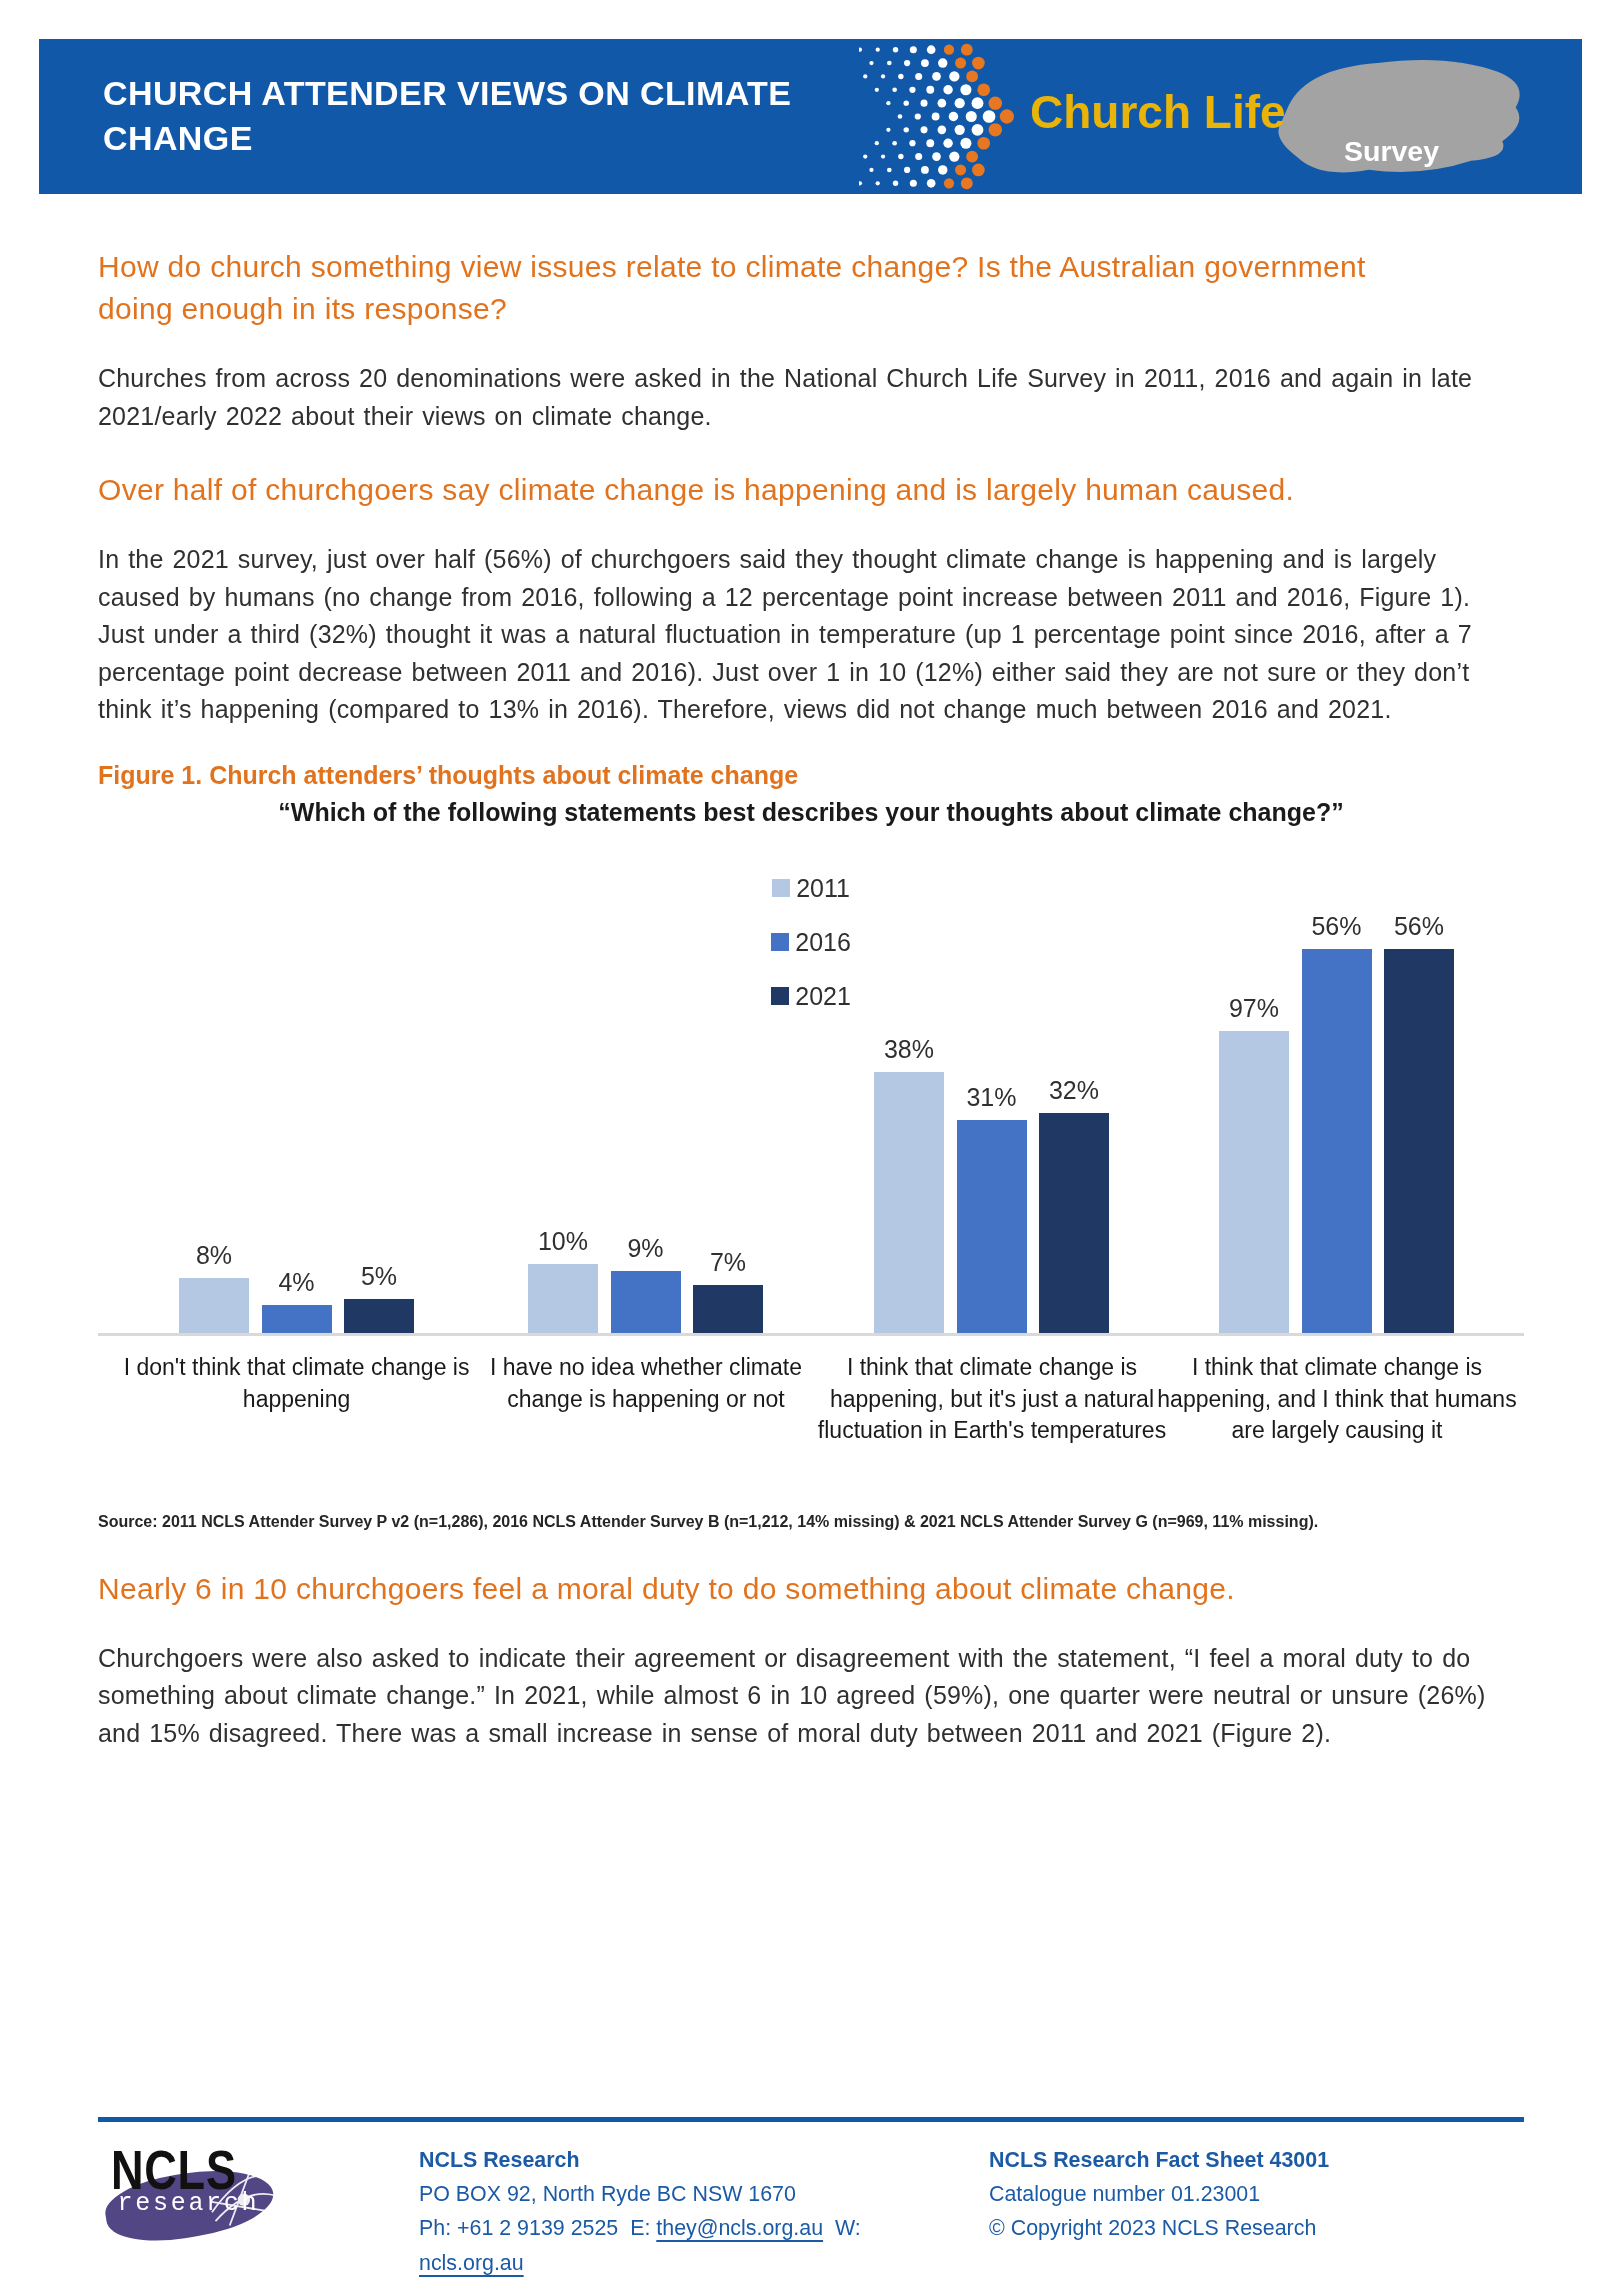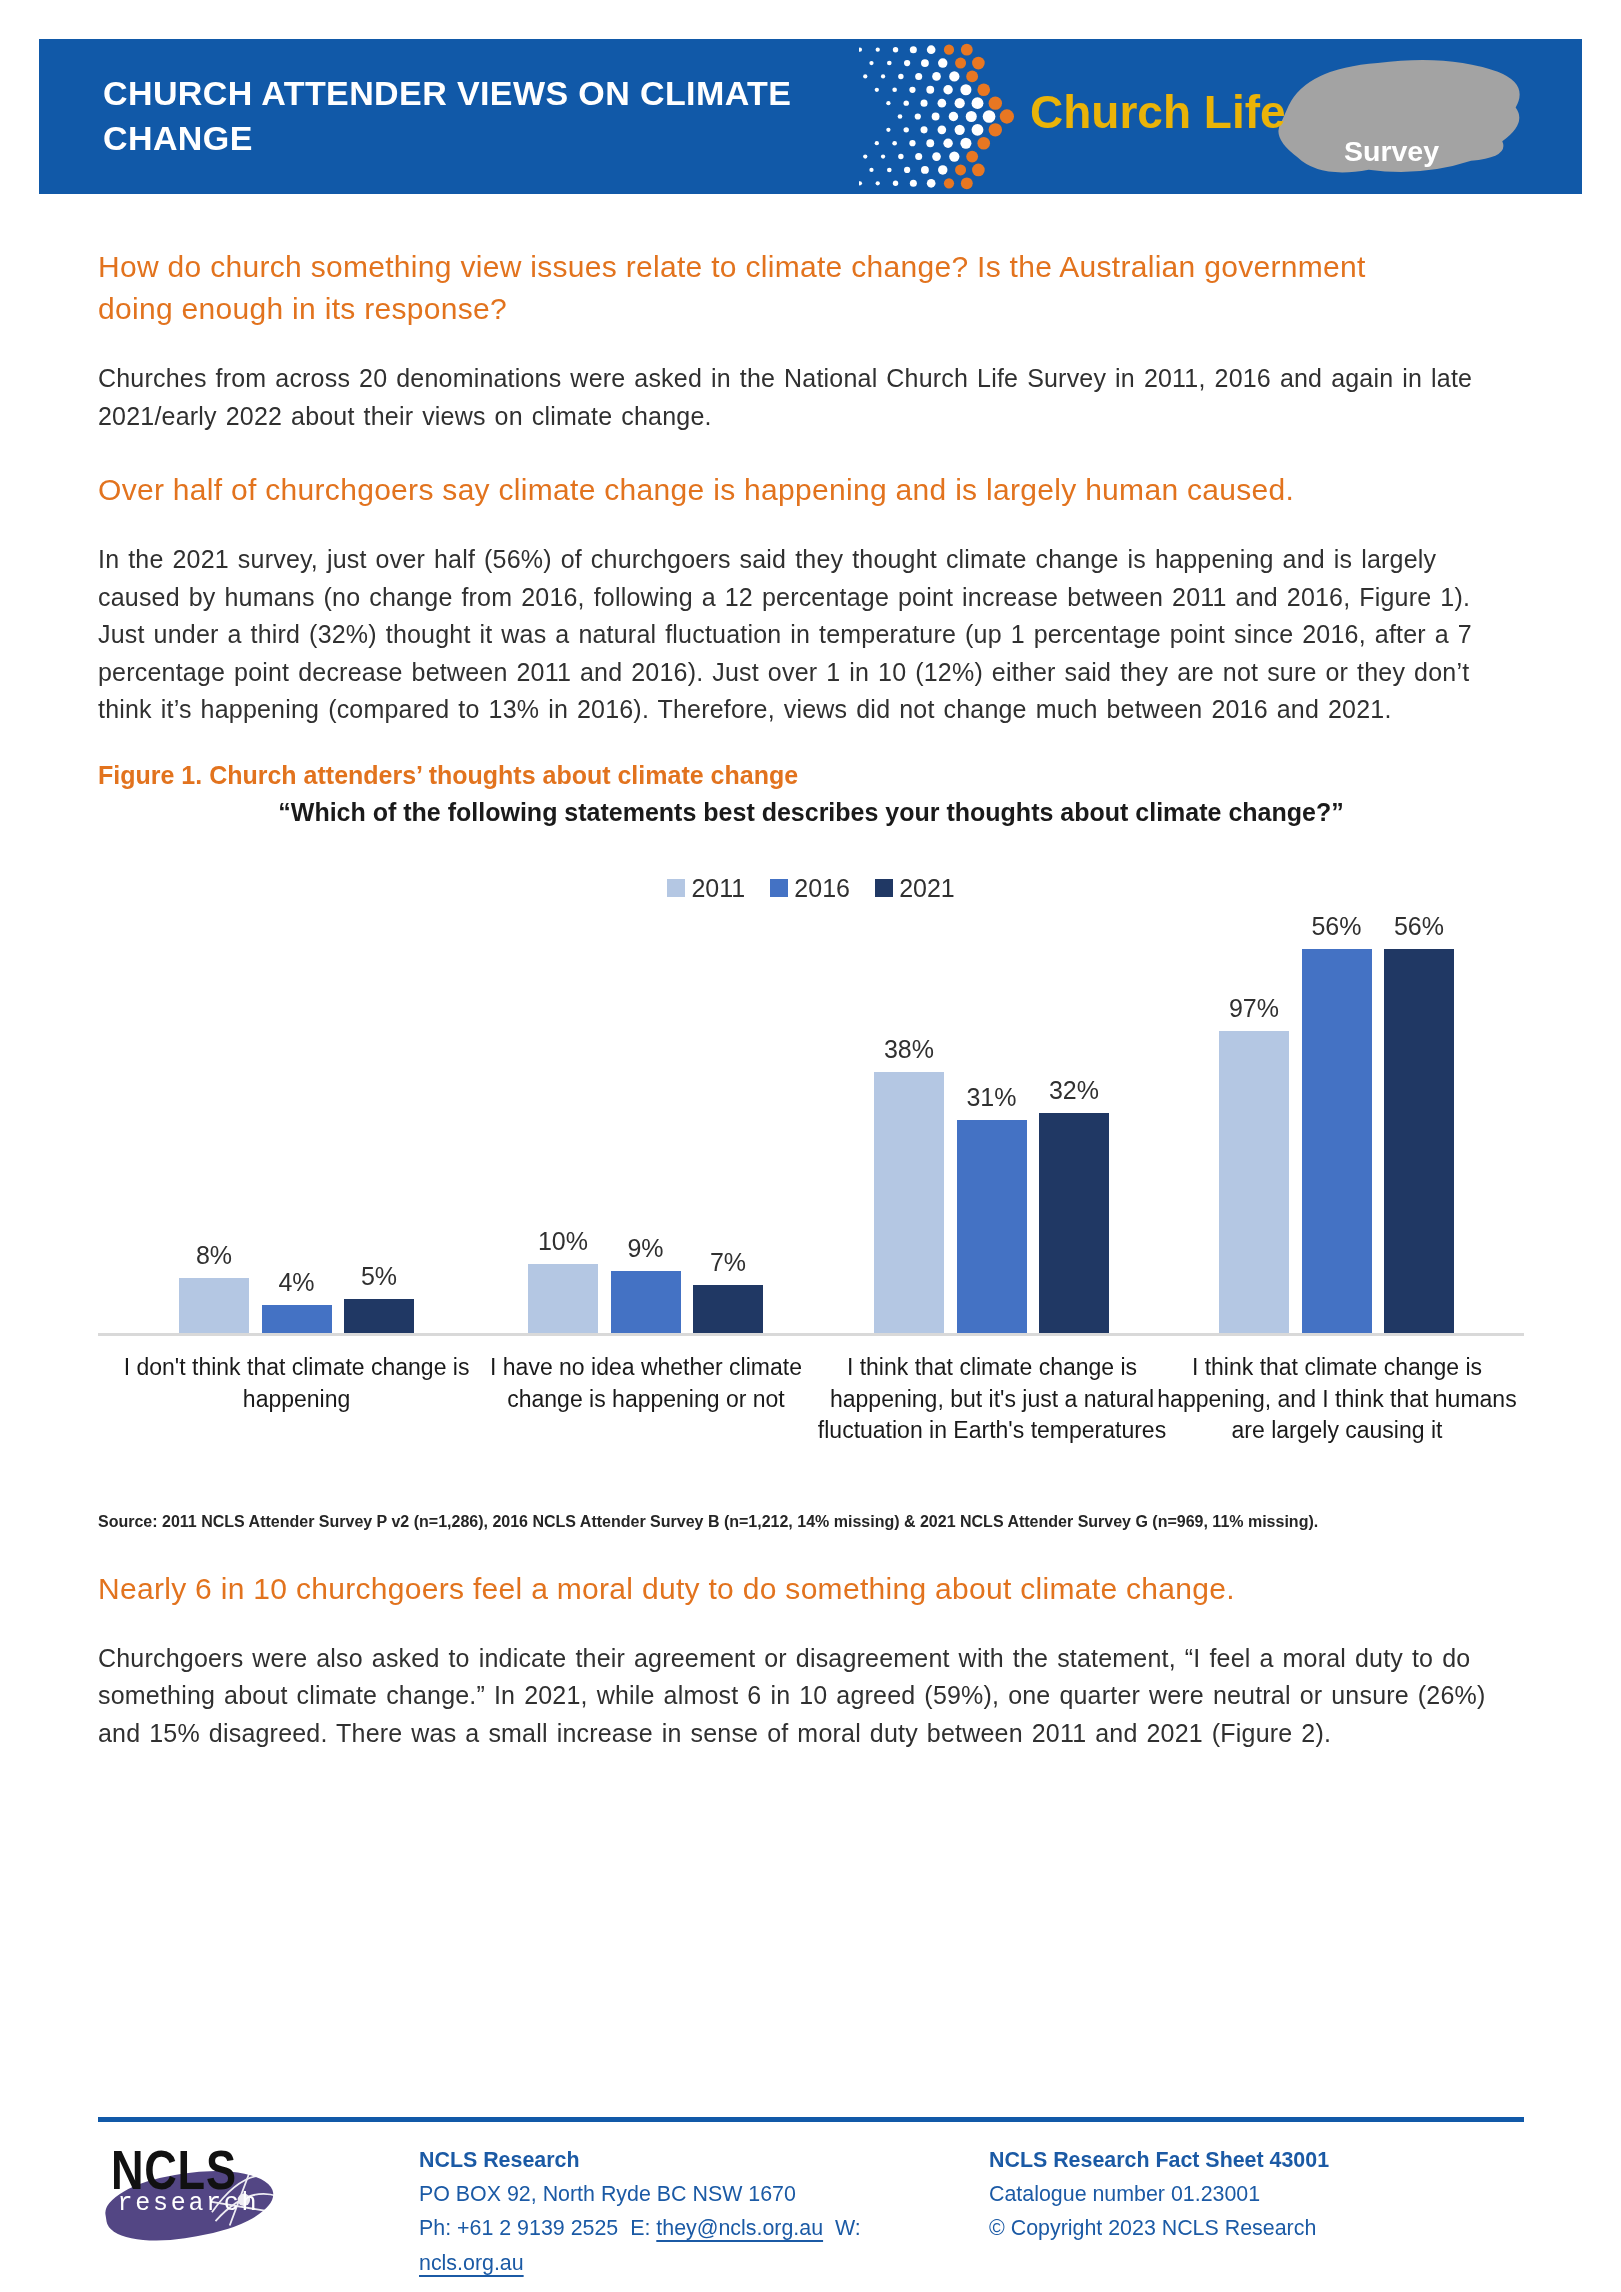--- a/index.html
+++ b/index.html
@@ -47,21 +47,21 @@
   .fig-title {
     margin-top:30px; color:#E2731E; font-weight:bold; font-size:25px; line-height:1.3;
   }
   .fig-subtitle {
     margin-top:5.3px; color:#1a1a1a; font-weight:bold; font-size:25px; line-height:1.3;text-align:center;
   }
   
   .chart { position:relative; margin-top:45px; height:624px; }
   .legend {
     display:flex; justify-content:center; gap:25px; align-items:center;
-    font-size:25px; color:#303030;
+    font-size:25px; color:#303030;flex-direction:column;
   }
   .legend-item { display:flex; align-items:center; gap:6.2px; }
   .legend-swatch { width:18px; height:18px; display:inline-block; }
   .plot { position:absolute; left:0; top:50px; width:1426px; height:412px;
           border-bottom:3.6px solid #D9D9D9; }
   .bar-group {
     position:absolute; bottom:0; width:267px;
     display:flex; justify-content:center; align-items:flex-end; gap:12.5px;
   }
   .bar-col { display:flex; flex-direction:column; align-items:center; }

